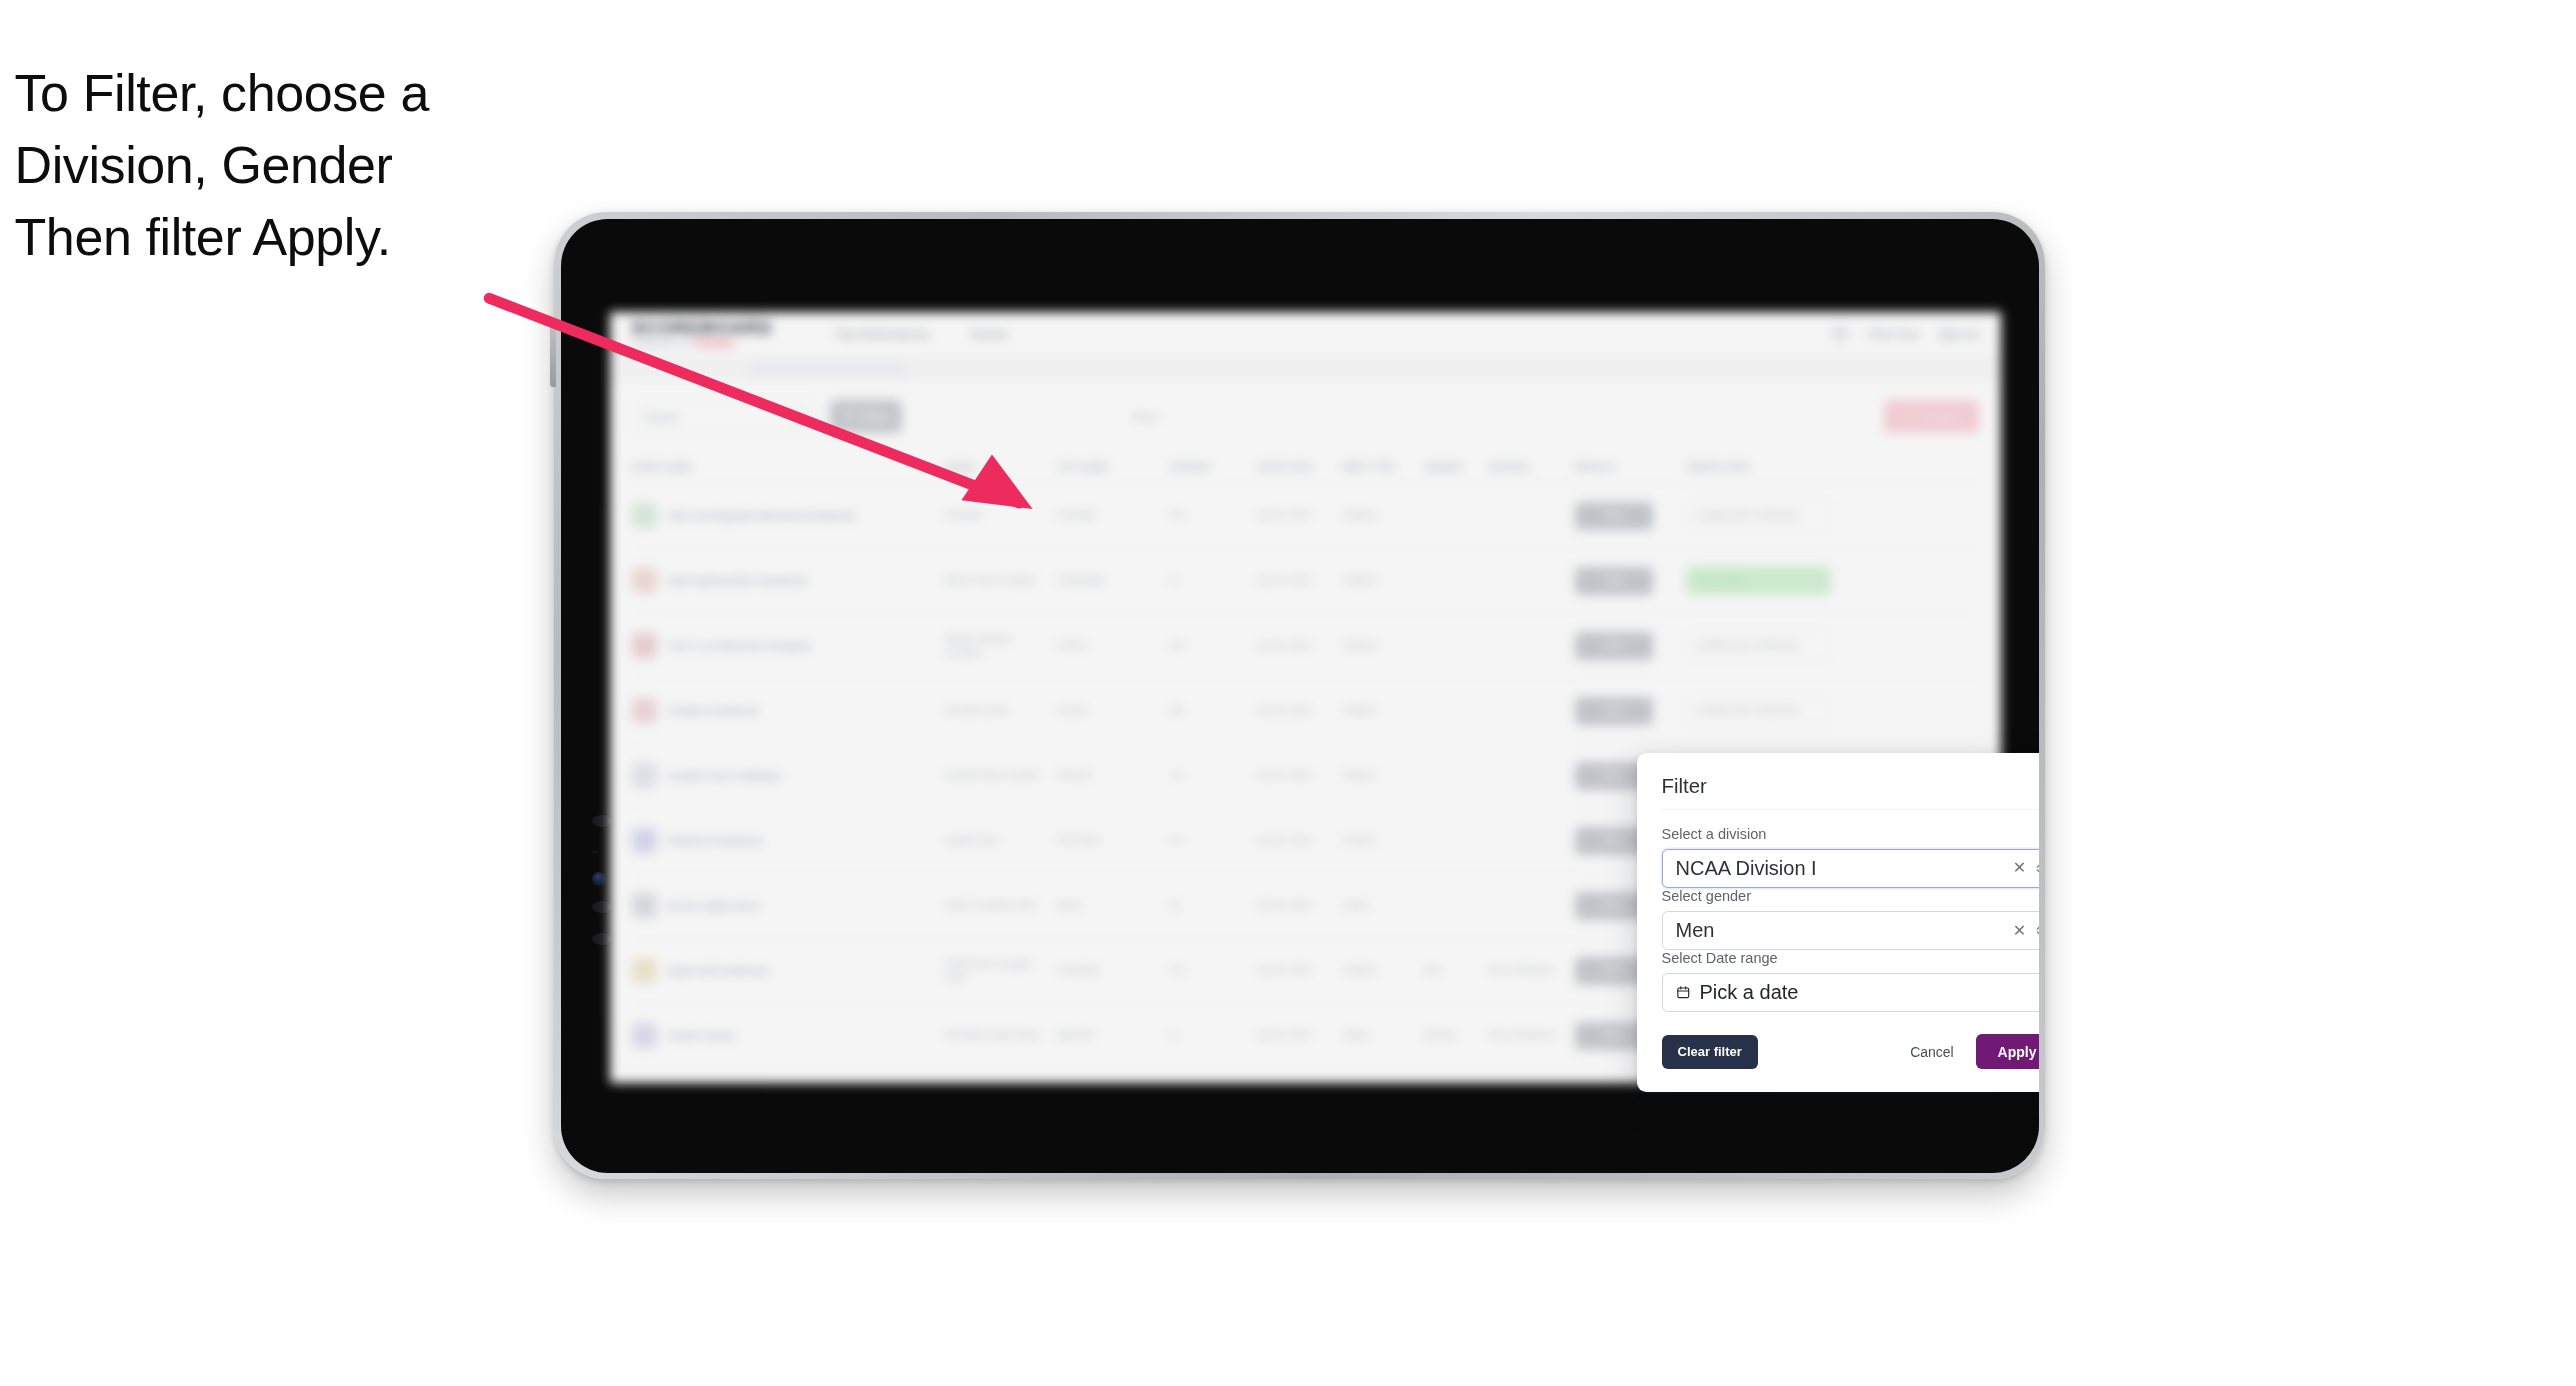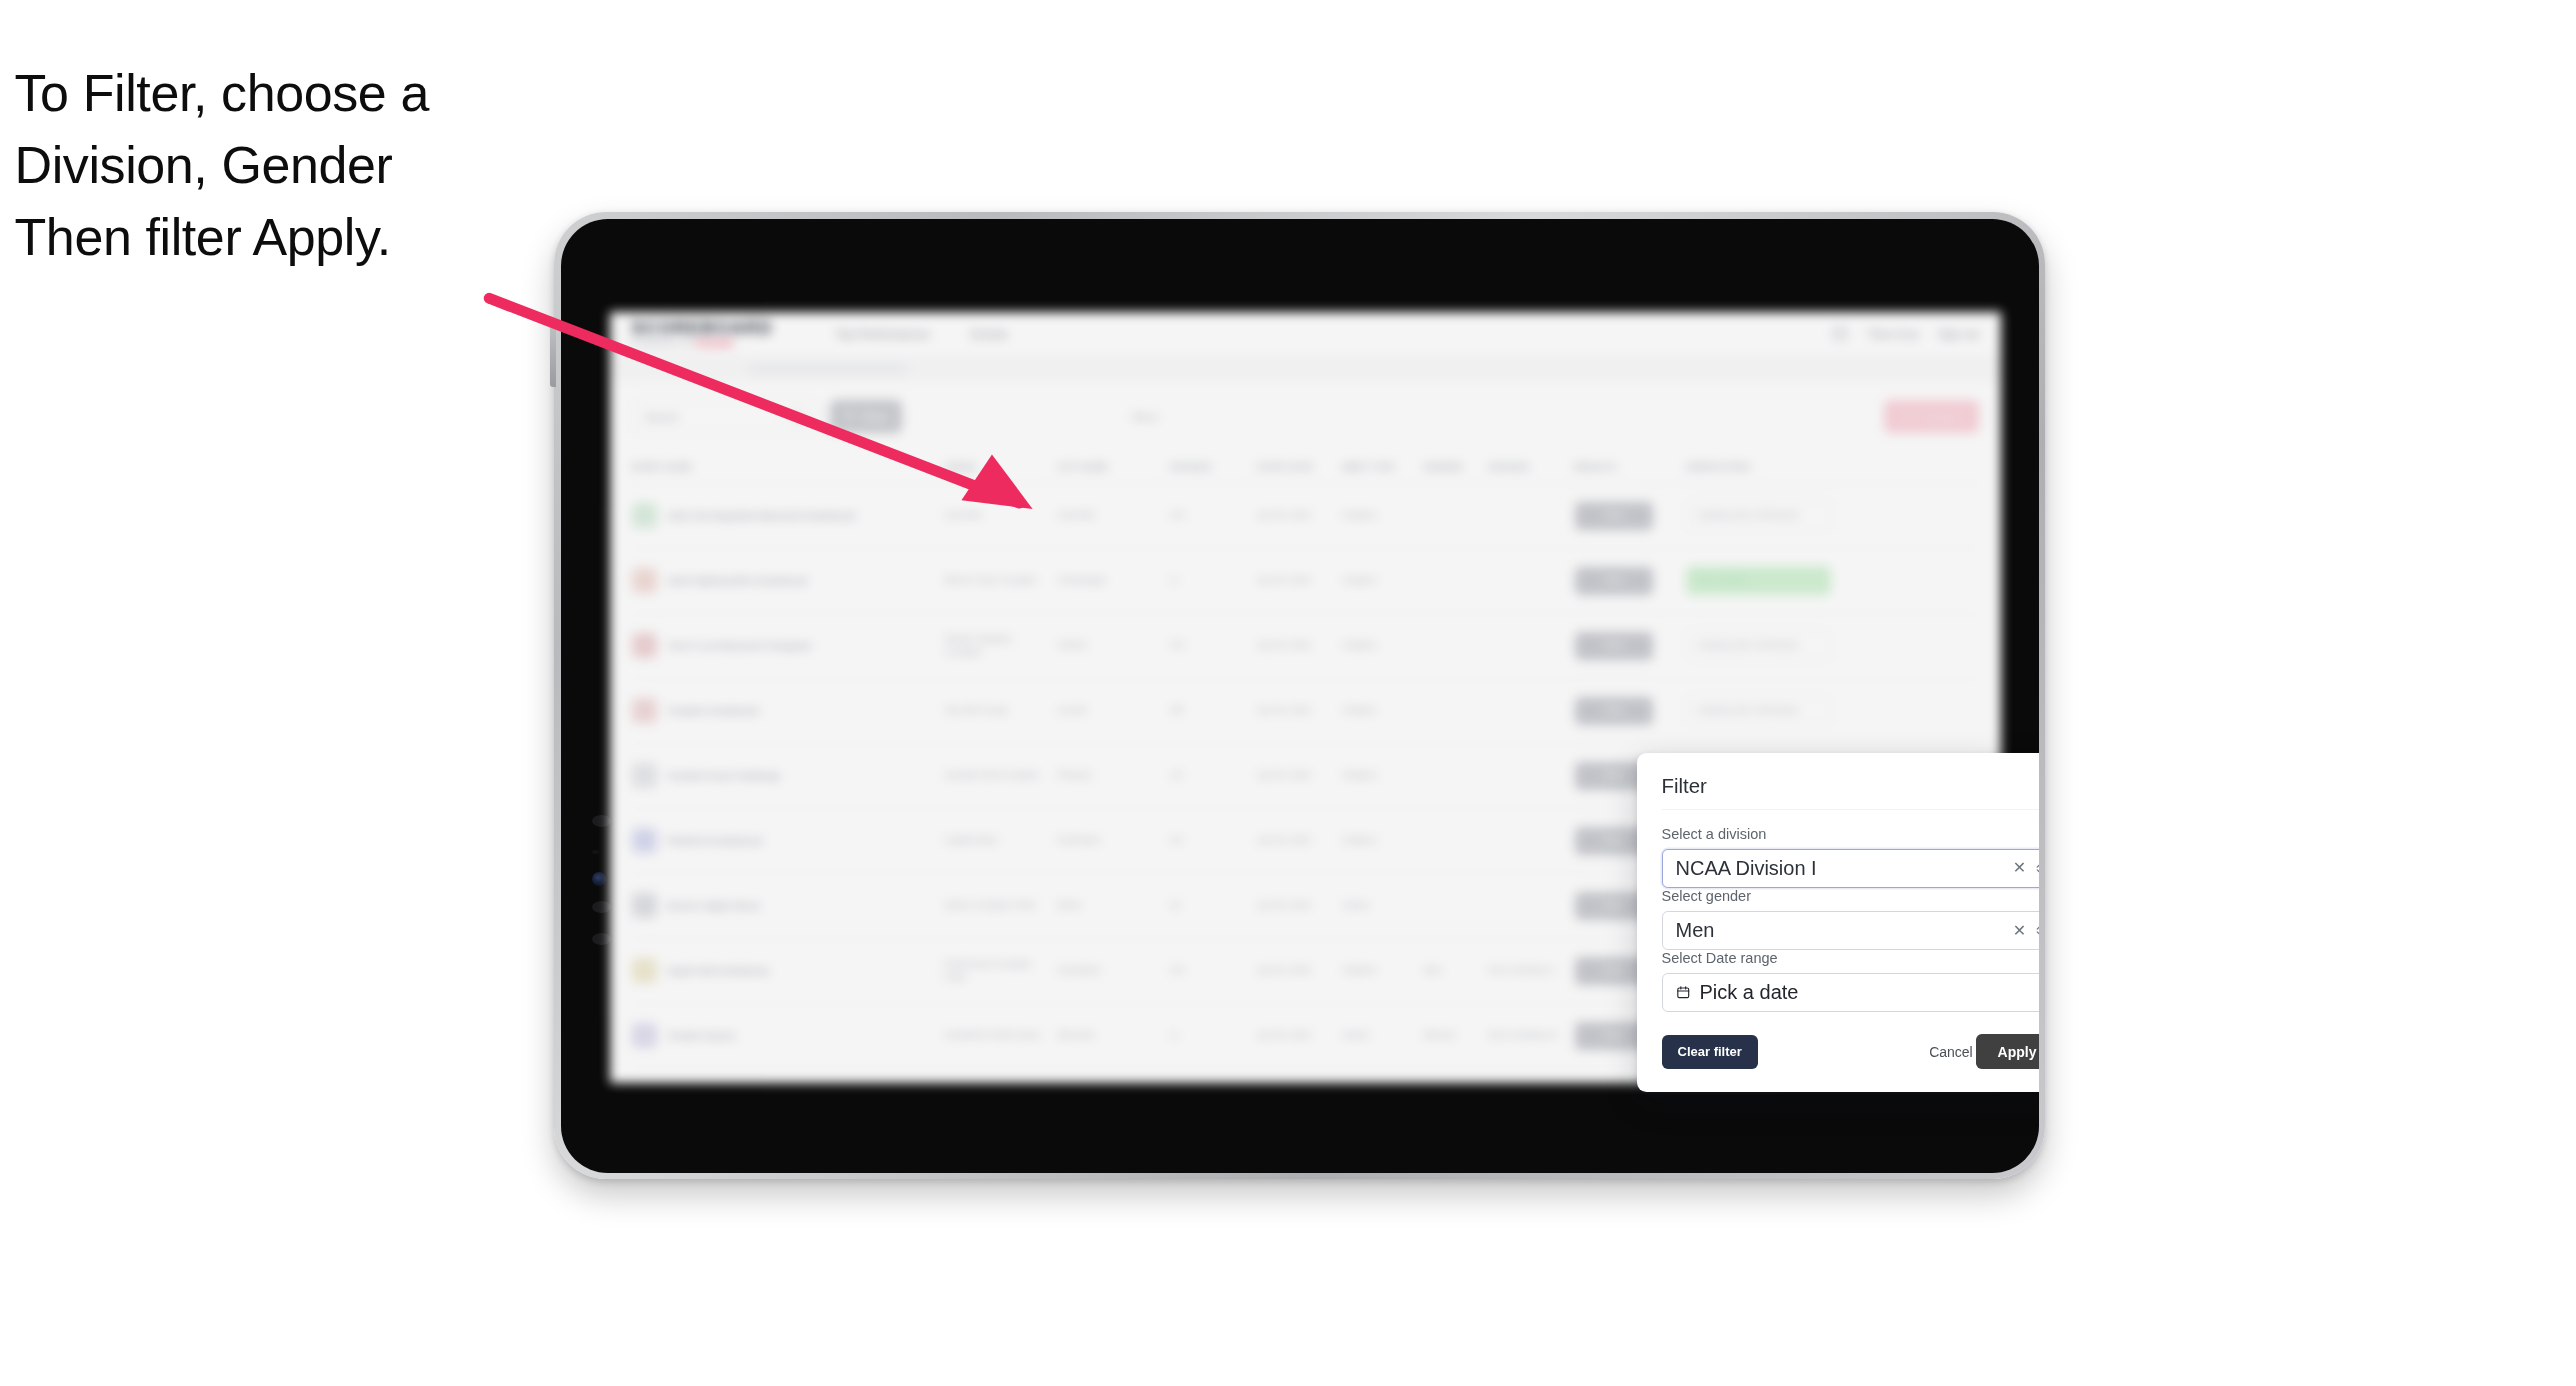--- a/index.html
+++ b/index.html
@@ -251,28 +251,28 @@
   .date-placeholder { font-size: 20px; color: #22262c; }
   #modal-footer {
     display: flex; align-items: center; margin-top: 22px;
   }
   #clear-filter-button {
     background: #27324a; color: #ffffff; border: none;
     font-size: 13px; font-weight: 600; border-radius: 5.8px;
     padding: 9.5px 16px; cursor: pointer;
     font-family: "Liberation Sans", sans-serif;
   }
-  #modal-footer-right { margin-left: auto; display: flex; align-items: center; }
+  #modal-footer-right { margin-left: auto; display: flex; align-items: center; gap: 19px; }
   #cancel-button {
     background: none; border: none; color: #4a5058;
     font-size: 14px; cursor: pointer; padding: 4.4px 2.9px;
     font-family: "Liberation Sans", sans-serif;
   }
   #apply-button {
-    background: #404040; color: #ffffff; border: none;
+    background: #701a75; color: #ffffff; border: none;
     font-size: 14px; font-weight: 600; border-radius: 5.8px;
     padding: 9.5px 22px; cursor: pointer;
     font-family: "Liberation Sans", sans-serif;
   }
 </style>
 </head>
 <body>
 
 <div id="stage">
 

